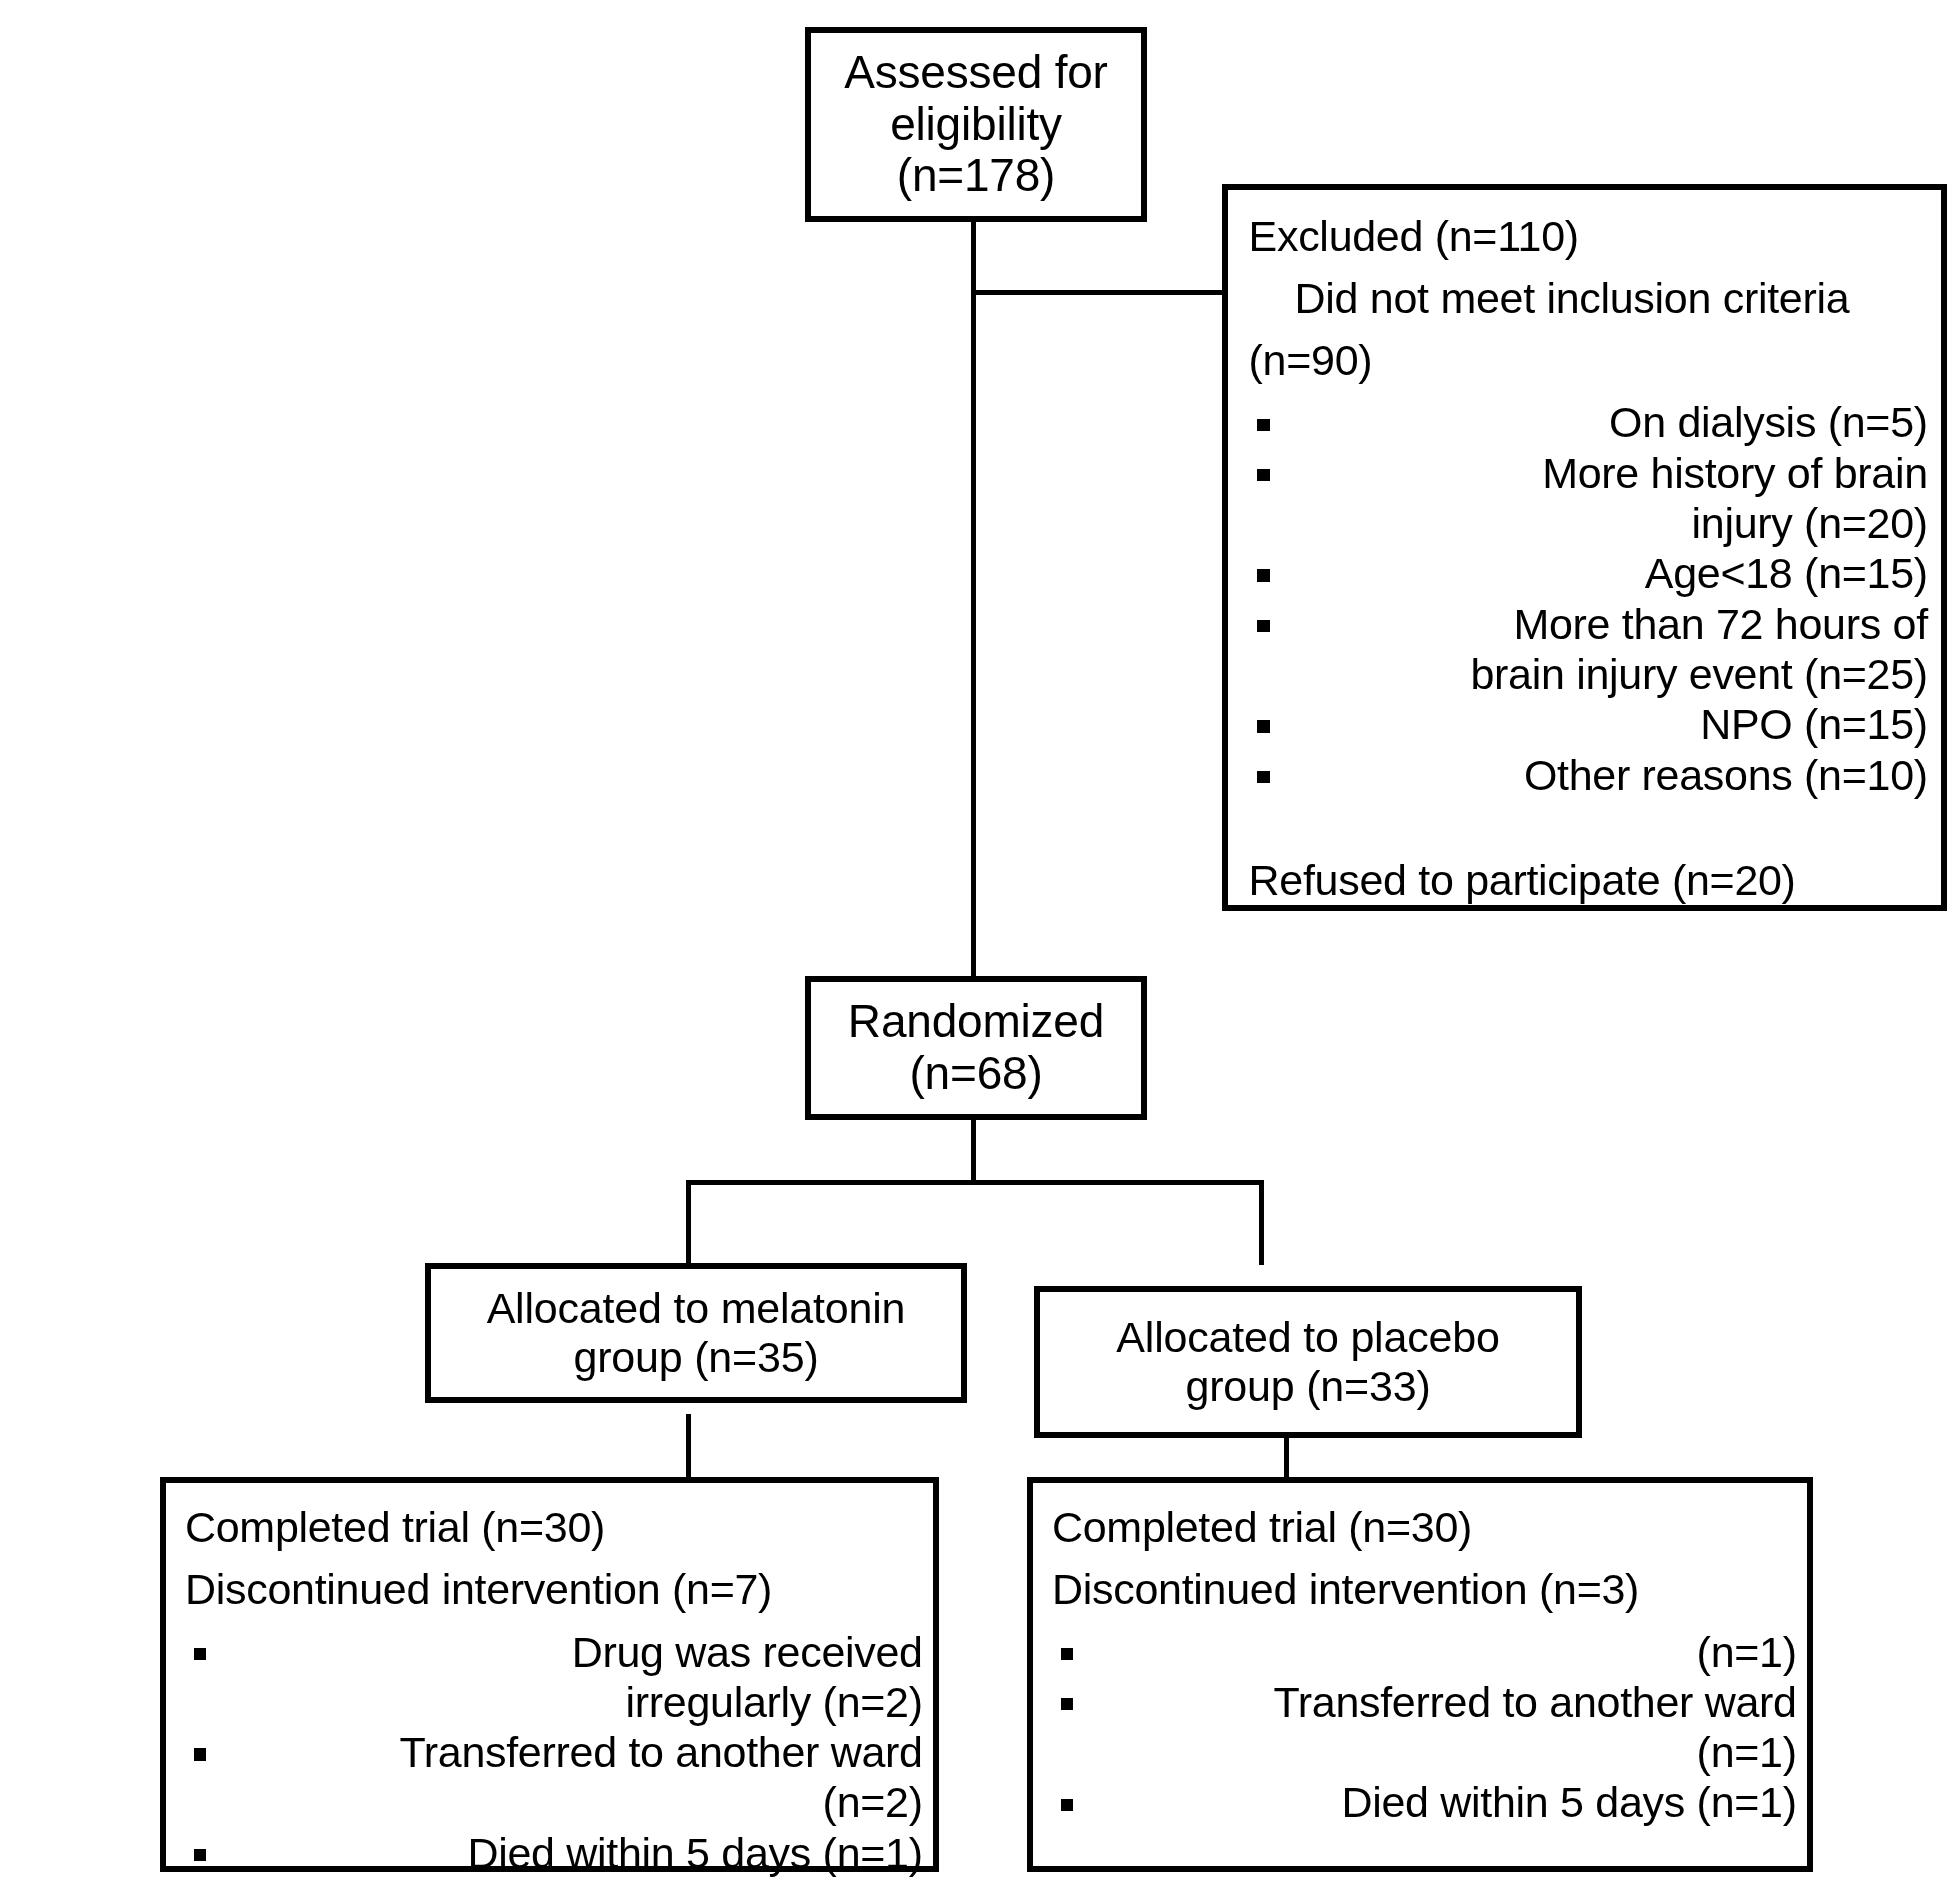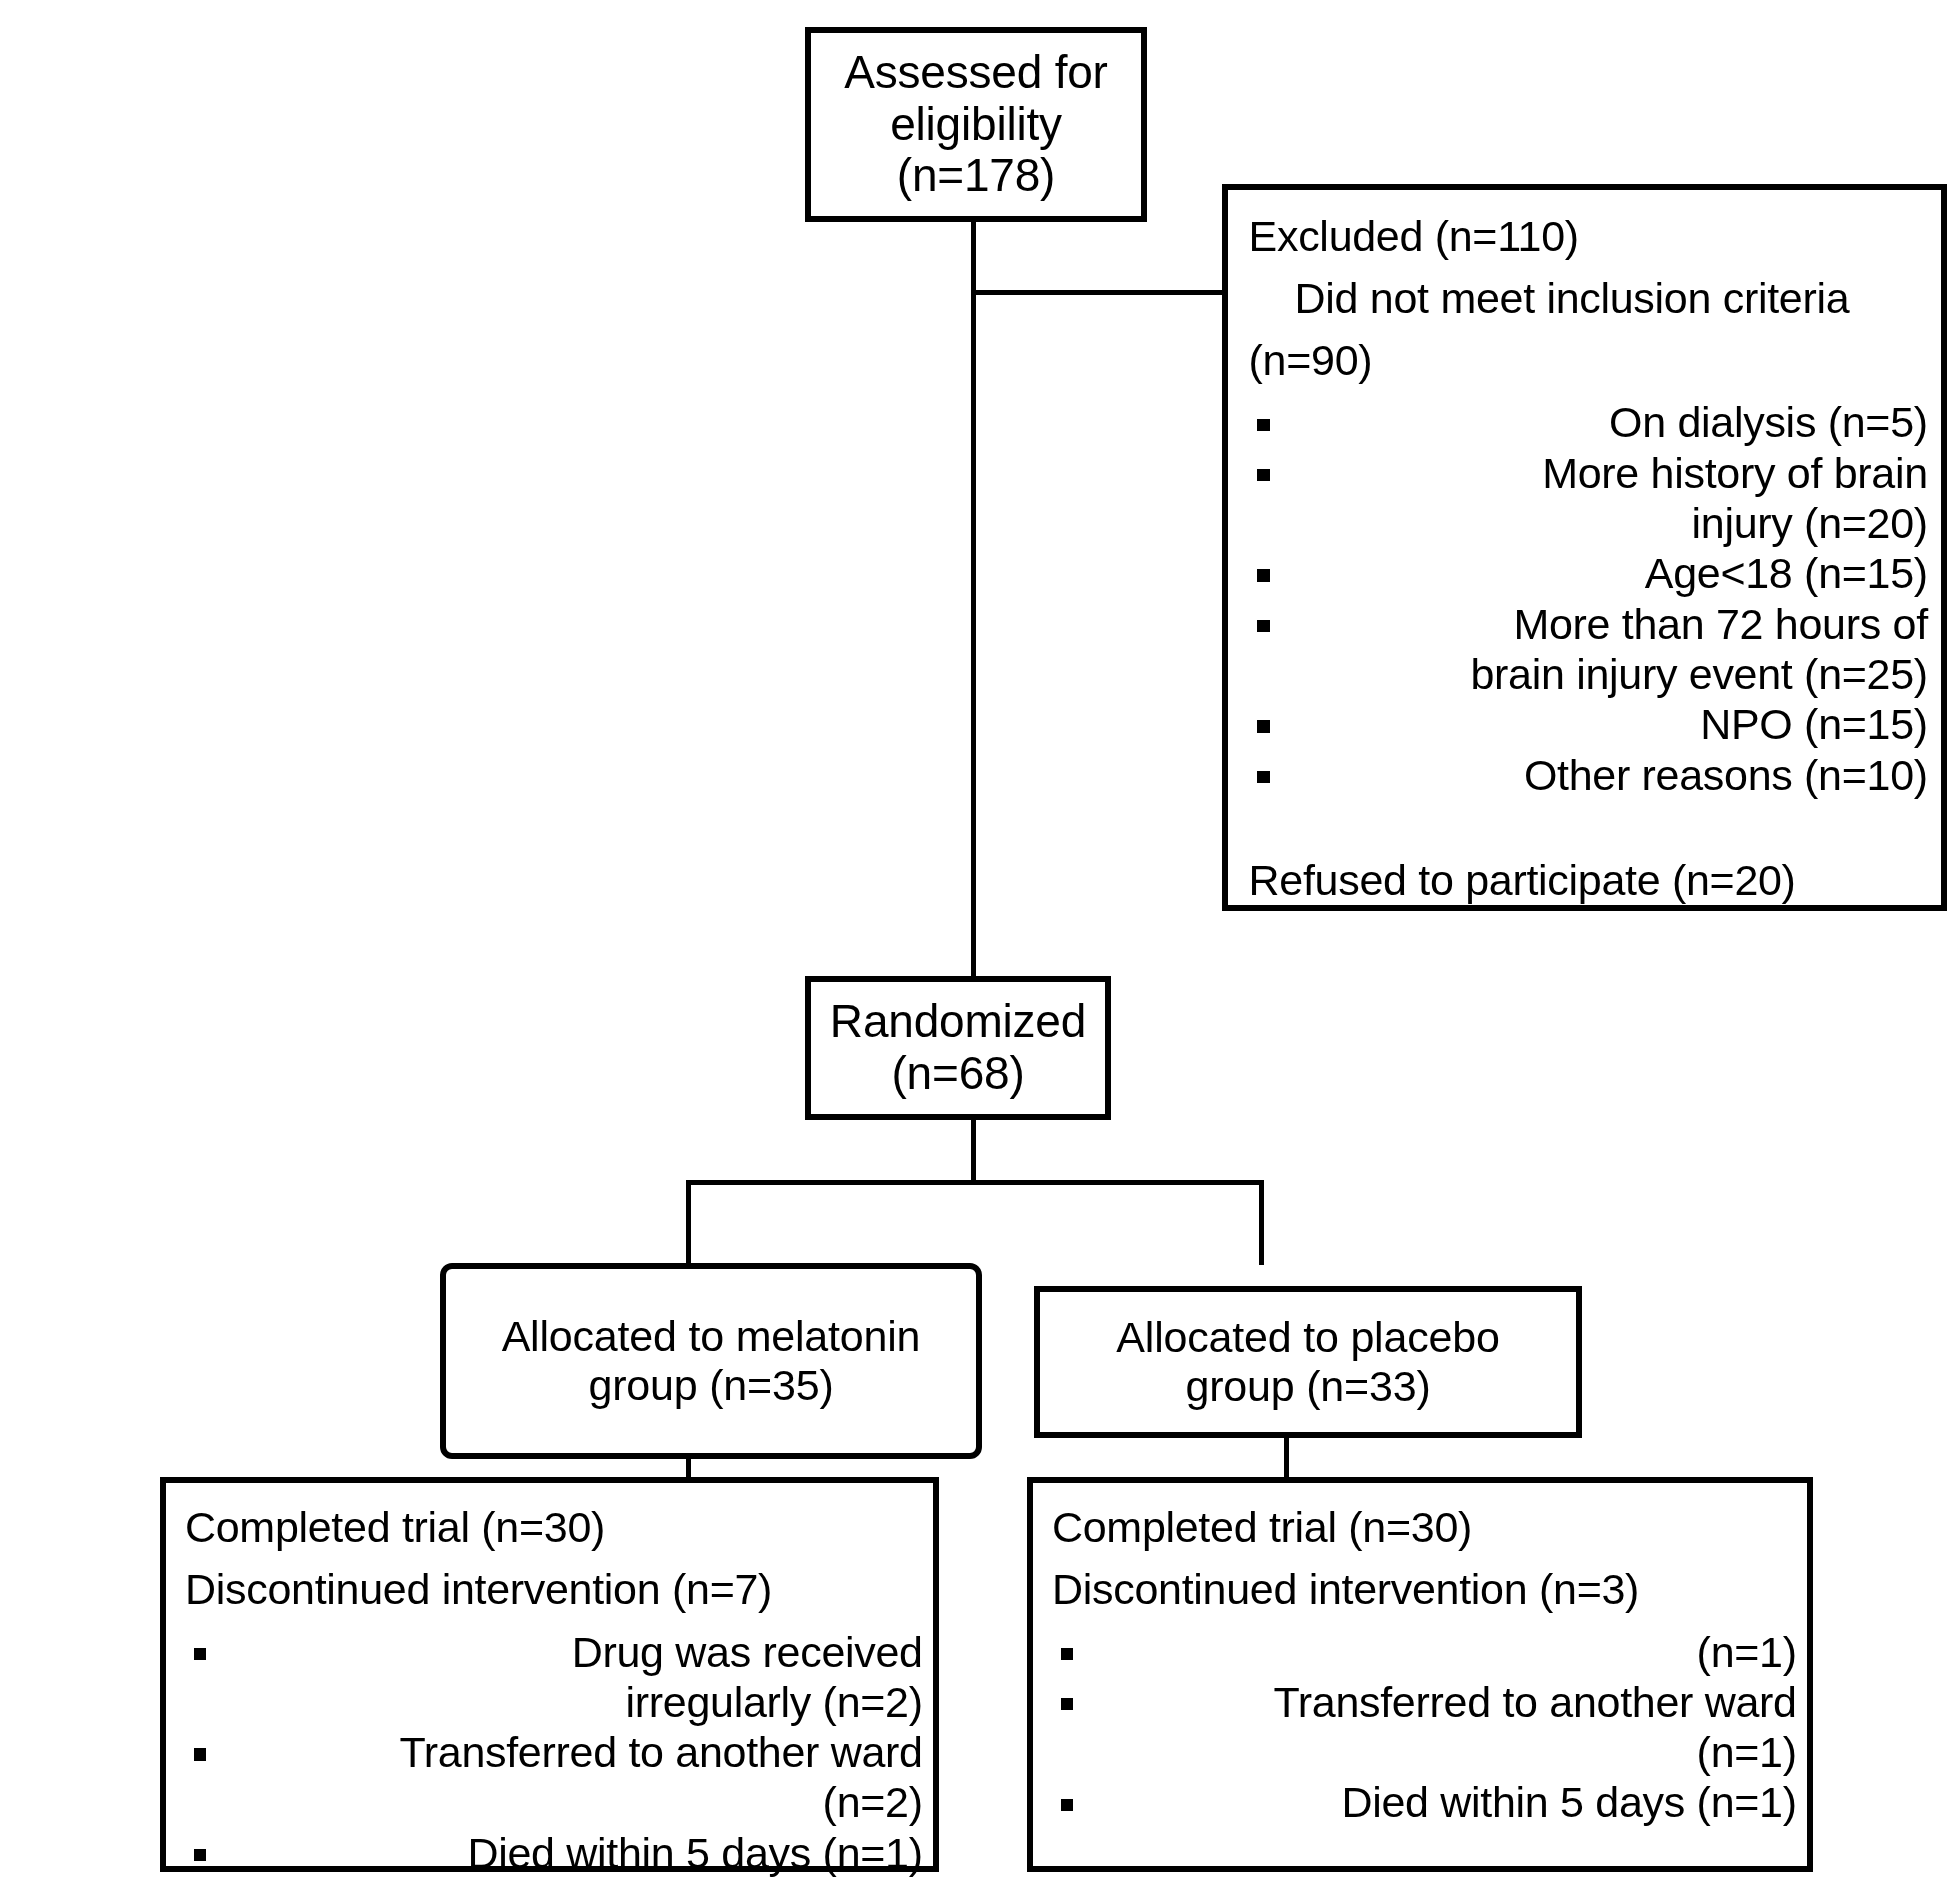--- a/index.html
+++ b/index.html
@@ -163,28 +163,28 @@
           <span class="line-txt">Other reasons (n=10)</span>
         </li>
       </ul>
 
       <div class="gap-md"></div>
 
       <span class="line-txt">Refused to participate (n=20)</span>
     </div>
   </div>
 
-  <div class="box" style="left:805px; top:976px; width:306px; height:144px;">
+  <div class="box" style="left:805px; top:976px; width:342px; height:144px;">
     <div class="box-inner center t-big">
       <span class="line-txt">Randomized</span>
       <span class="line-txt">(n=68)</span>
     </div>
   </div>
 
-  <div class="box" style="left:440px; top:1263px; width:542px; height:196px;border-radius:12px;">
+  <div class="box" style="left:425px; top:1263px; width:542px; height:140px;">
     <div class="box-inner center t-mid">
       <span class="line-txt">Allocated to melatonin</span>
       <span class="line-txt">group (n=35)</span>
     </div>
   </div>
 
   <div class="box" style="left:1010px; top:1286px; width:548px; height:152px;margin-left:24px;">
     <div class="box-inner center t-mid">
       <span class="line-txt">Allocated to placebo</span>
       <span class="line-txt">group (n=33)</span>

